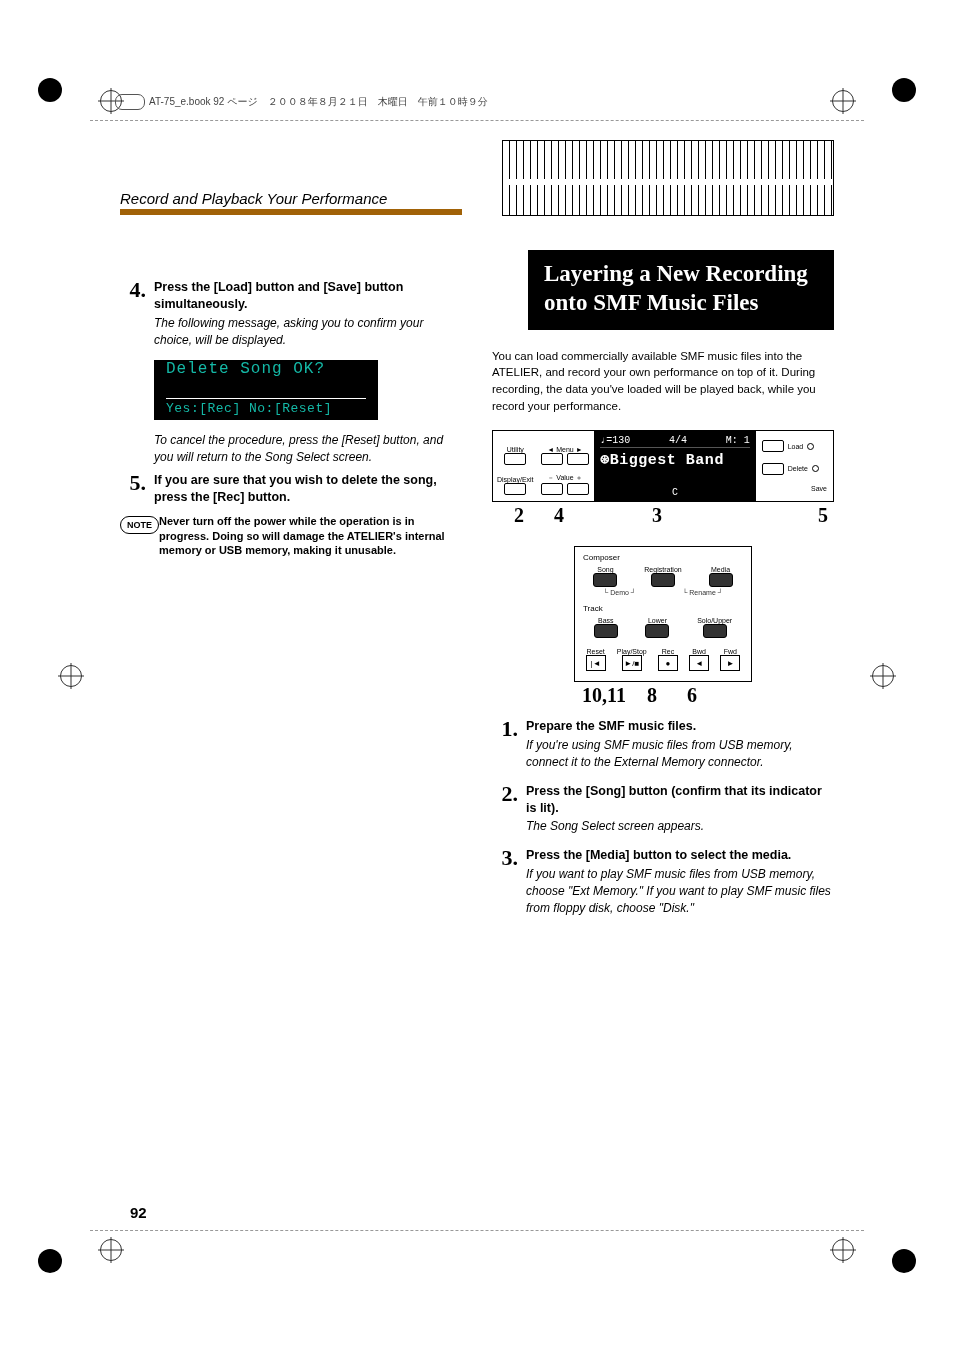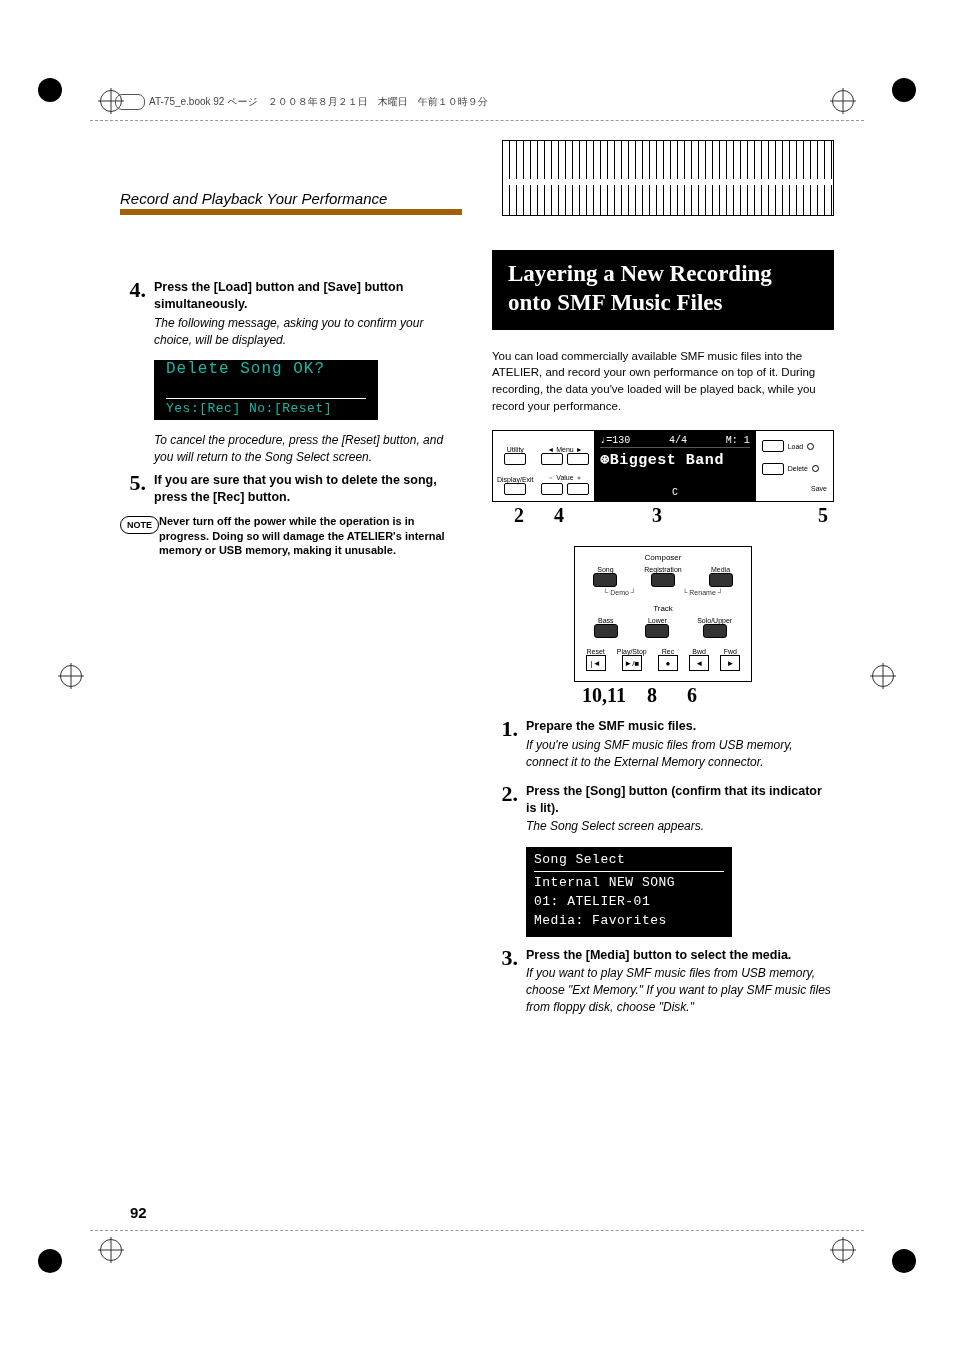--- a/index.html
+++ b/index.html
@@ -174,20 +174,21 @@
   }
   .big-heading {
     background: #000;
     color: #fff;
     font-family: Georgia, "Times New Roman", serif;
     font-size: 23px;
     font-weight: bold;
     padding: 10px 16px 12px 16px;
     line-height: 1.25;
     margin-bottom: 18px;
+    margin-left: 36px;
   }
   .intro {
     font-size: 11.5px;
     line-height: 1.45;
     margin-bottom: 16px;
   }
   .diagram {
     border: none;
     margin: 0 0 8px 0;
   }
@@ -244,21 +245,20 @@
     margin-top: 2px;
     position: relative;
     height: 30px;
   }
   .callouts span { position:absolute; }
   .panel-group {
     border:1px solid #000;
     margin-top: 12px;
     padding: 6px 8px 8px 8px;
     font-size: 8px;
-    text-align:center;
   }
   .panel-group.composer { width: 160px; margin-left:auto; margin-right:auto;}
   .panel-group .pg-title { font-size:8px; margin-bottom:4px;}
   .panel-group .row { display:flex; justify-content:space-around; gap:6px; margin:2px 0;}
   .panel-group .row .cell { display:flex; flex-direction:column; align-items:center; font-size:7px;}
   .fat-btn { width:22px; height:12px; border:1px solid #000; border-radius:3px; background:#333;}
   .sq-btn { width:18px; height:14px; border:1px solid #000; display:flex; align-items:center; justify-content:center; font-size:8px;}
   .callouts2 {
     font-family: Georgia, serif;
     font-weight: bold;
@@ -495,26 +495,20 @@
     </div>
 
     <div class="step">
       <div class="step-num">2.</div>
       <div class="step-body">
         <div class="step-head">Press the [Song] button (confirm that its indicator is lit).</div>
         <div class="step-desc">The Song Select screen appears.</div>
       </div>
     </div>
 
-    <div class="lcd2">
-      <div class="title-row">Song Select</div>
-      <div>Internal NEW SONG</div>
-      <div>   01: ATELIER-01</div>
-      <div>Media: Favorites</div>
-    </div>
 
     <div class="step">
       <div class="step-num">3.</div>
       <div class="step-body">
         <div class="step-head">Press the [Media] button to select the media.</div>
         <div class="step-desc">If you want to play SMF music files from USB memory, choose "Ext Memory." If you want to play SMF music files from floppy disk, choose "Disk."</div>
       </div>
     </div>
   </div>
 </div>

